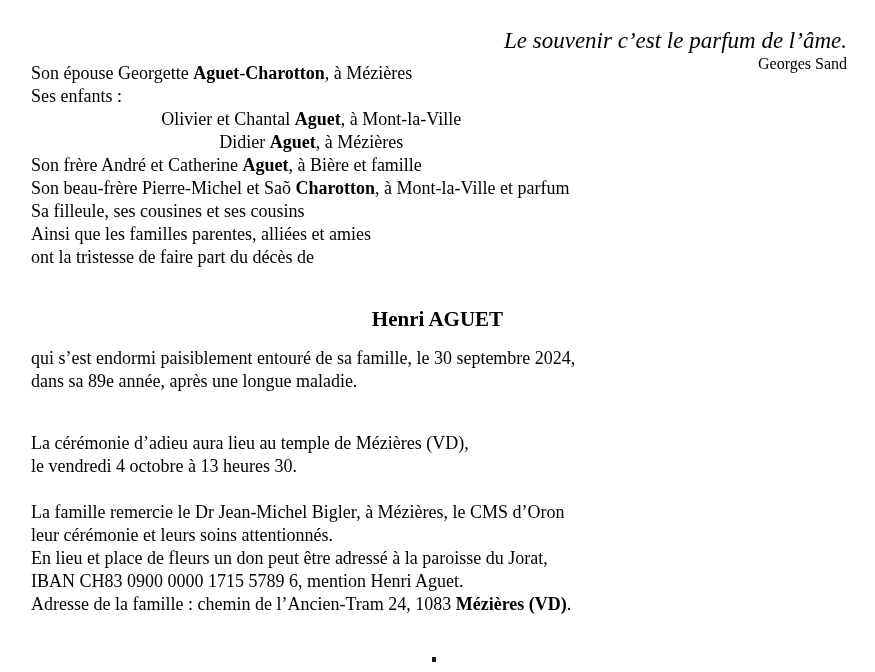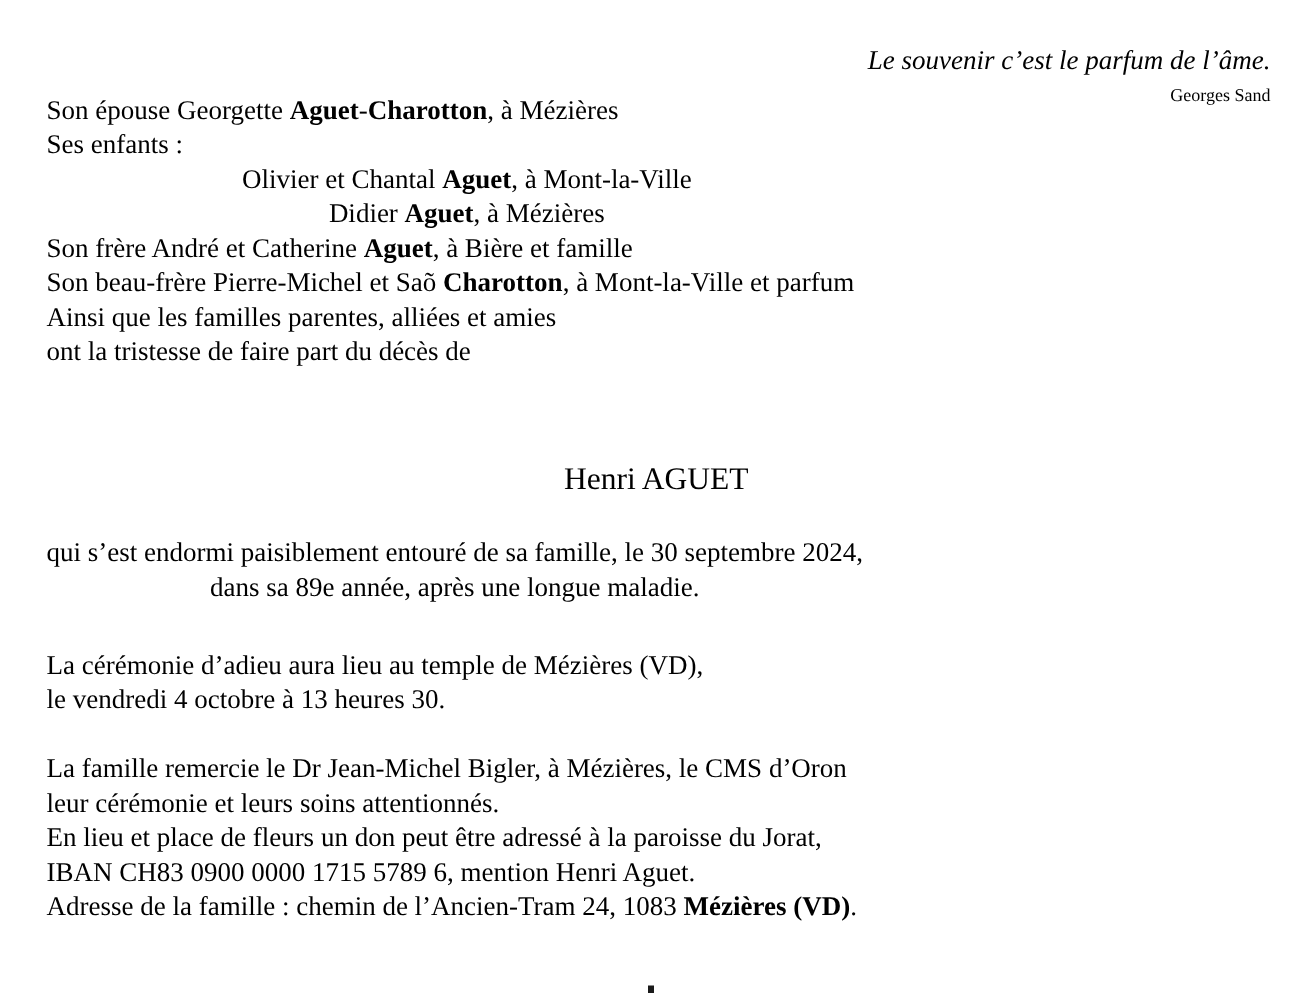--- a/index.html
+++ b/index.html
@@ -13,41 +13,41 @@
     font-size: 18px;
     line-height: 23px;
     overflow: hidden;
   }
   .epigraph {
     position: absolute;
     top: 29px;
     right: 28px;
     text-align: right;
   }
-  .epigraph .quote { font-style: italic; font-size: 18px; }
-  .epigraph .author { font-size: 12px; }
+  .epigraph .quote { font-style: italic; font-size: 23px; }
+  .epigraph .author { font-size: 16px; }
   .family-list {
     position: absolute;
     left: 31px;
     top: 62px;
   }
   .line { white-space: pre; }
   .line.indent { padding-left: 22px; text-align: center; }
   .deceased-name {
     position: absolute;
     top: 306px;
     left: 0;
     width: 100%;
     text-align: center;
-    font-weight: normal;
+    font-weight: bold;
     font-size: 21px;
     line-height: 26px;
   }
   .para { position: absolute; left: 31px; }
-  .para-1 { top: 357px; text-align: center; }
+  .para-1 { top: 347px; }
   .para-2 { top: 432px; }
   .para-3 { top: 501px; }
   .b { font-weight: bold; }
   .cutoff-glyph {
     position: absolute;
     left: 432px;
     top: 657px;
     width: 4px;
     height: 5px;
     background: #1a1a1a;
@@ -63,20 +63,21 @@
     <div class="author">Georges Sand</div>
   </div>
 
   <div class="family-list">
       <div class="line"><span>Son épouse Georgette </span><span class="b">Aguet</span><span>-</span><span class="b">Charotton</span><span>, à Mézières</span></div>
       <div class="line"><span>Ses enfants :</span></div>
       <div class="line indent"><span>Olivier et Chantal </span><span class="b">Aguet</span><span>, à Mont-la-Ville</span></div>
       <div class="line indent"><span>Didier </span><span class="b">Aguet</span><span>, à Mézières</span></div>
       <div class="line"><span>Son frère André et Catherine </span><span class="b">Aguet</span><span>, à Bière et famille</span></div>
       <div class="line"><span>Son beau-frère Pierre-Michel et Saõ </span><span class="b">Charotton</span><span>, à Mont-la-Ville et parfum</span></div>
+      <div class="line"><span>Sa filleule, ses cousines et ses cousins</span></div>
       <div class="line"><span>Ainsi que les familles parentes, alliées et amies</span></div>
       <div class="line"><span>ont la tristesse de faire part du décès de</span></div>
     </div>
 
   <div class="deceased-name">Henri AGUET</div>
 
   <div class="para para-1">
       <div class="line"><span>qui s’est endormi paisiblement entouré de sa famille, le 30 septembre 2024,</span></div>
       <div class="line"><span>dans sa 89e année, après une longue maladie.</span></div>
     </div>

